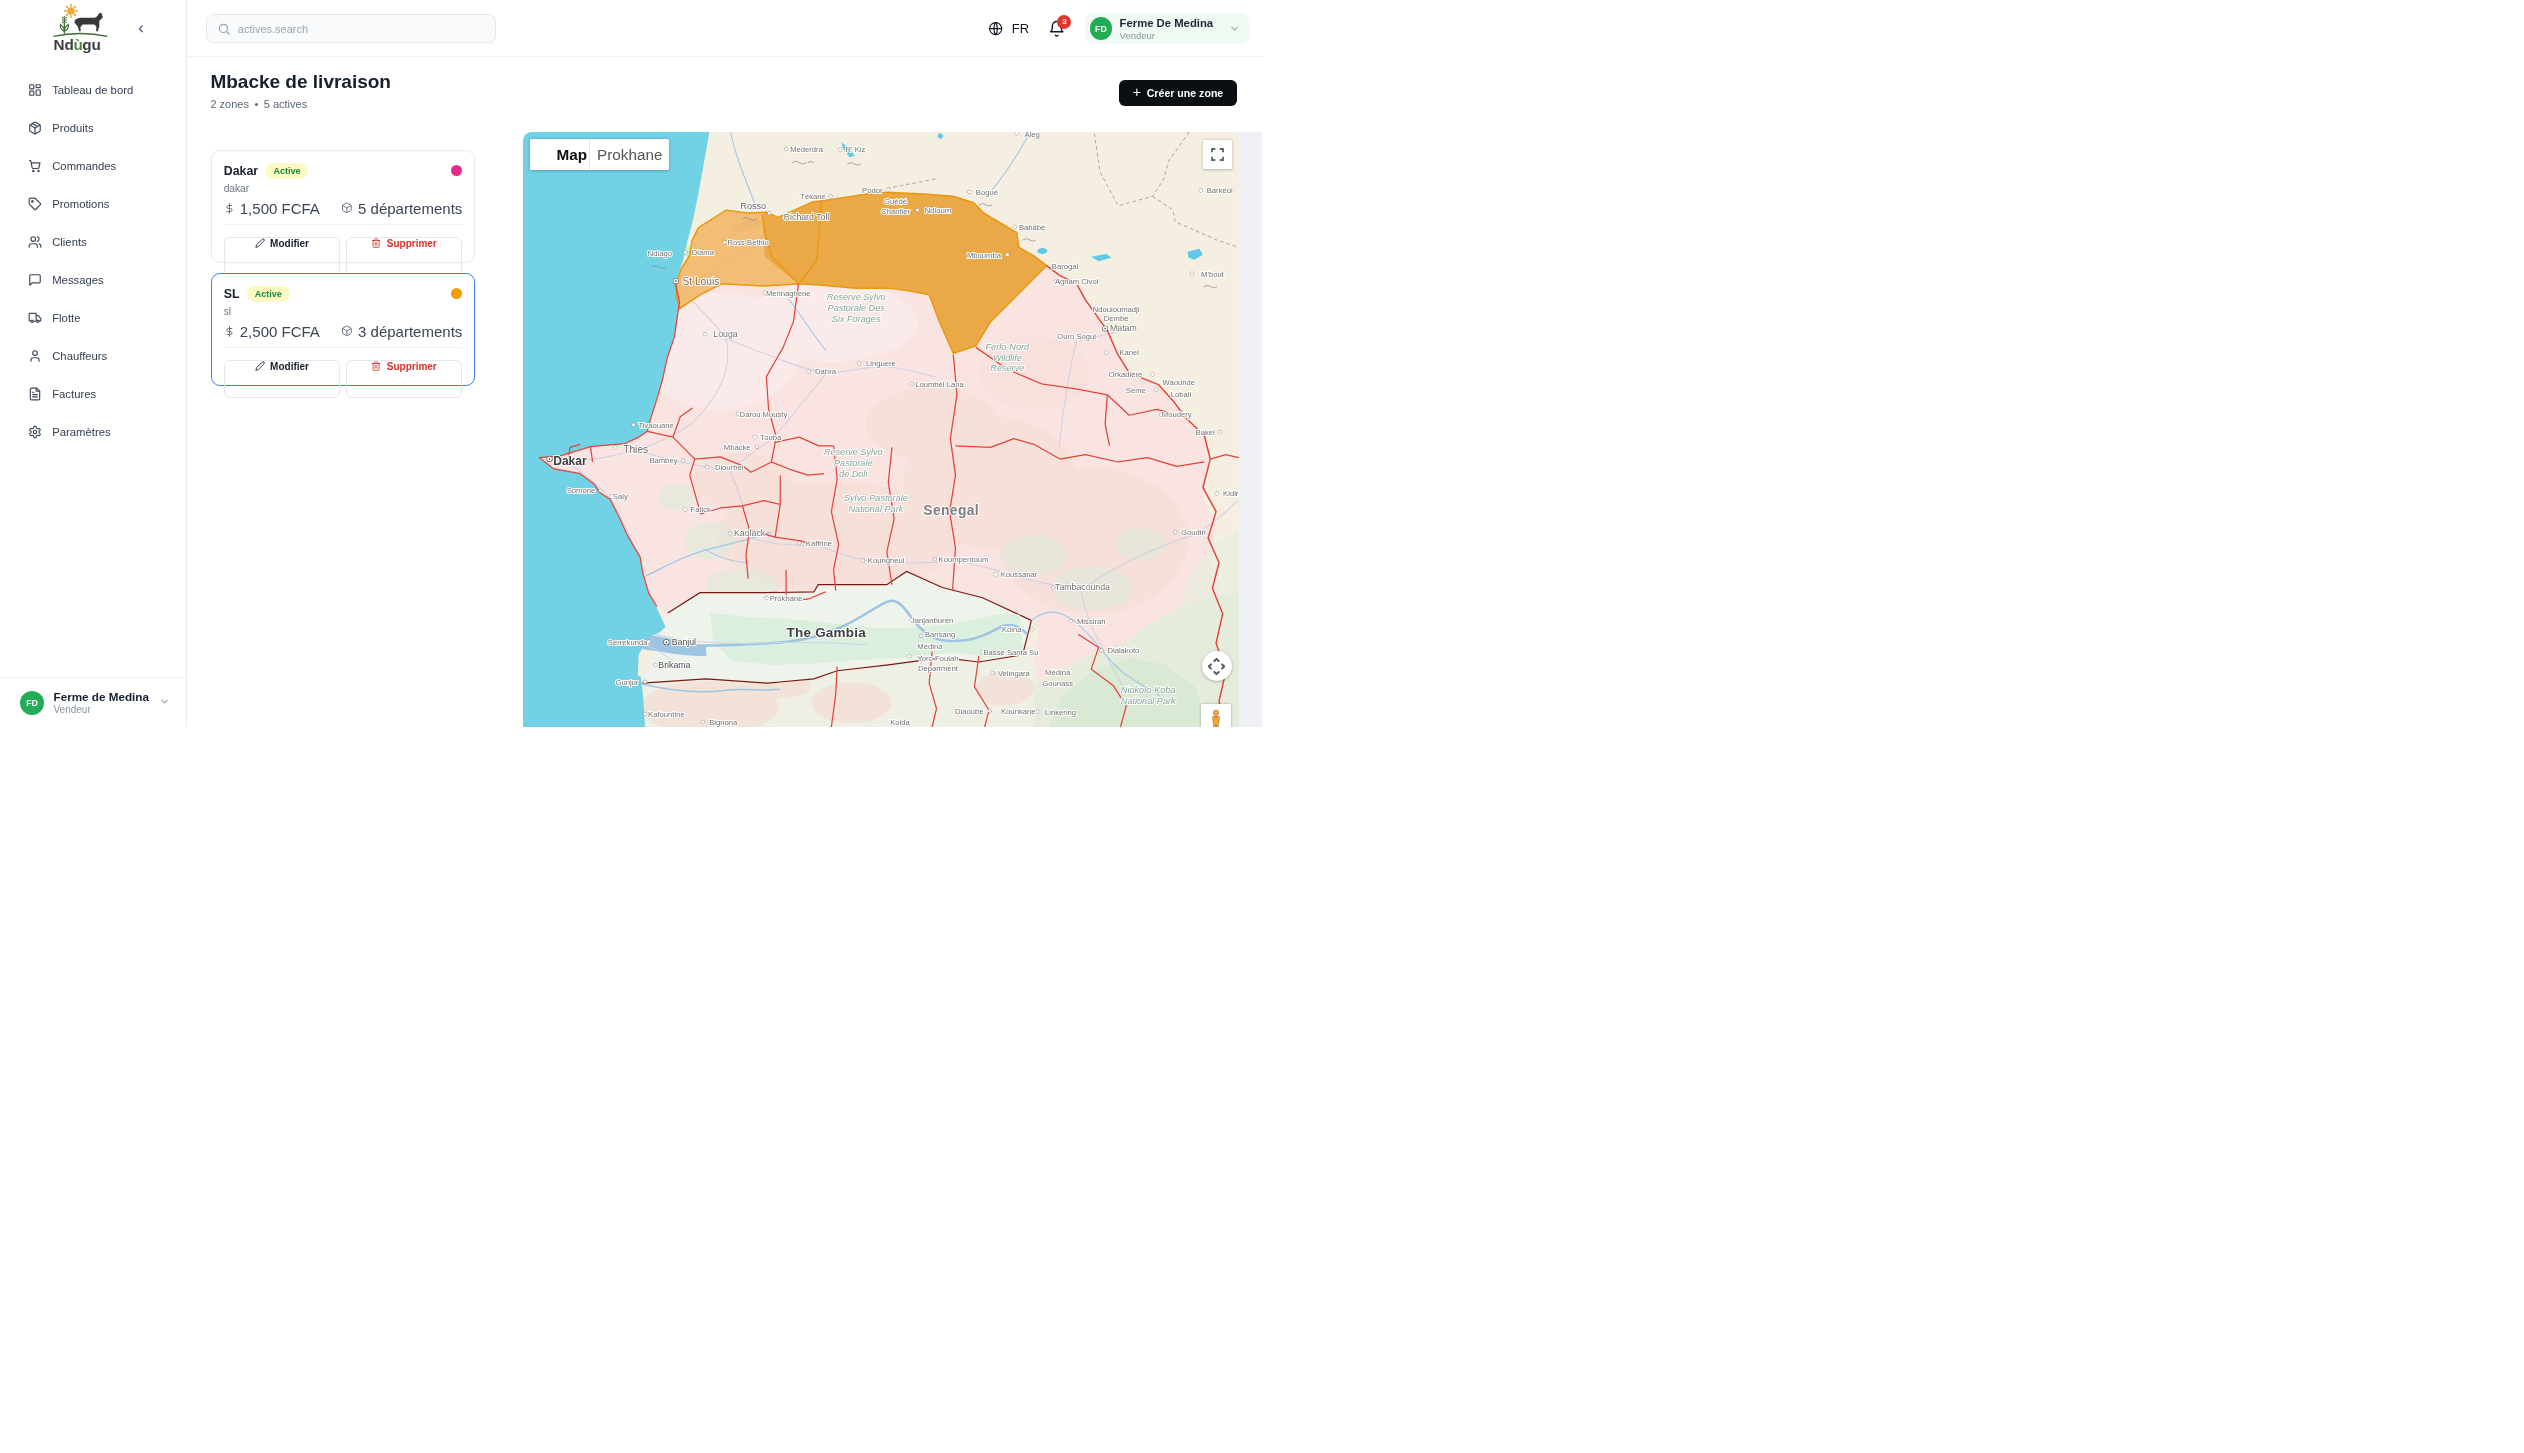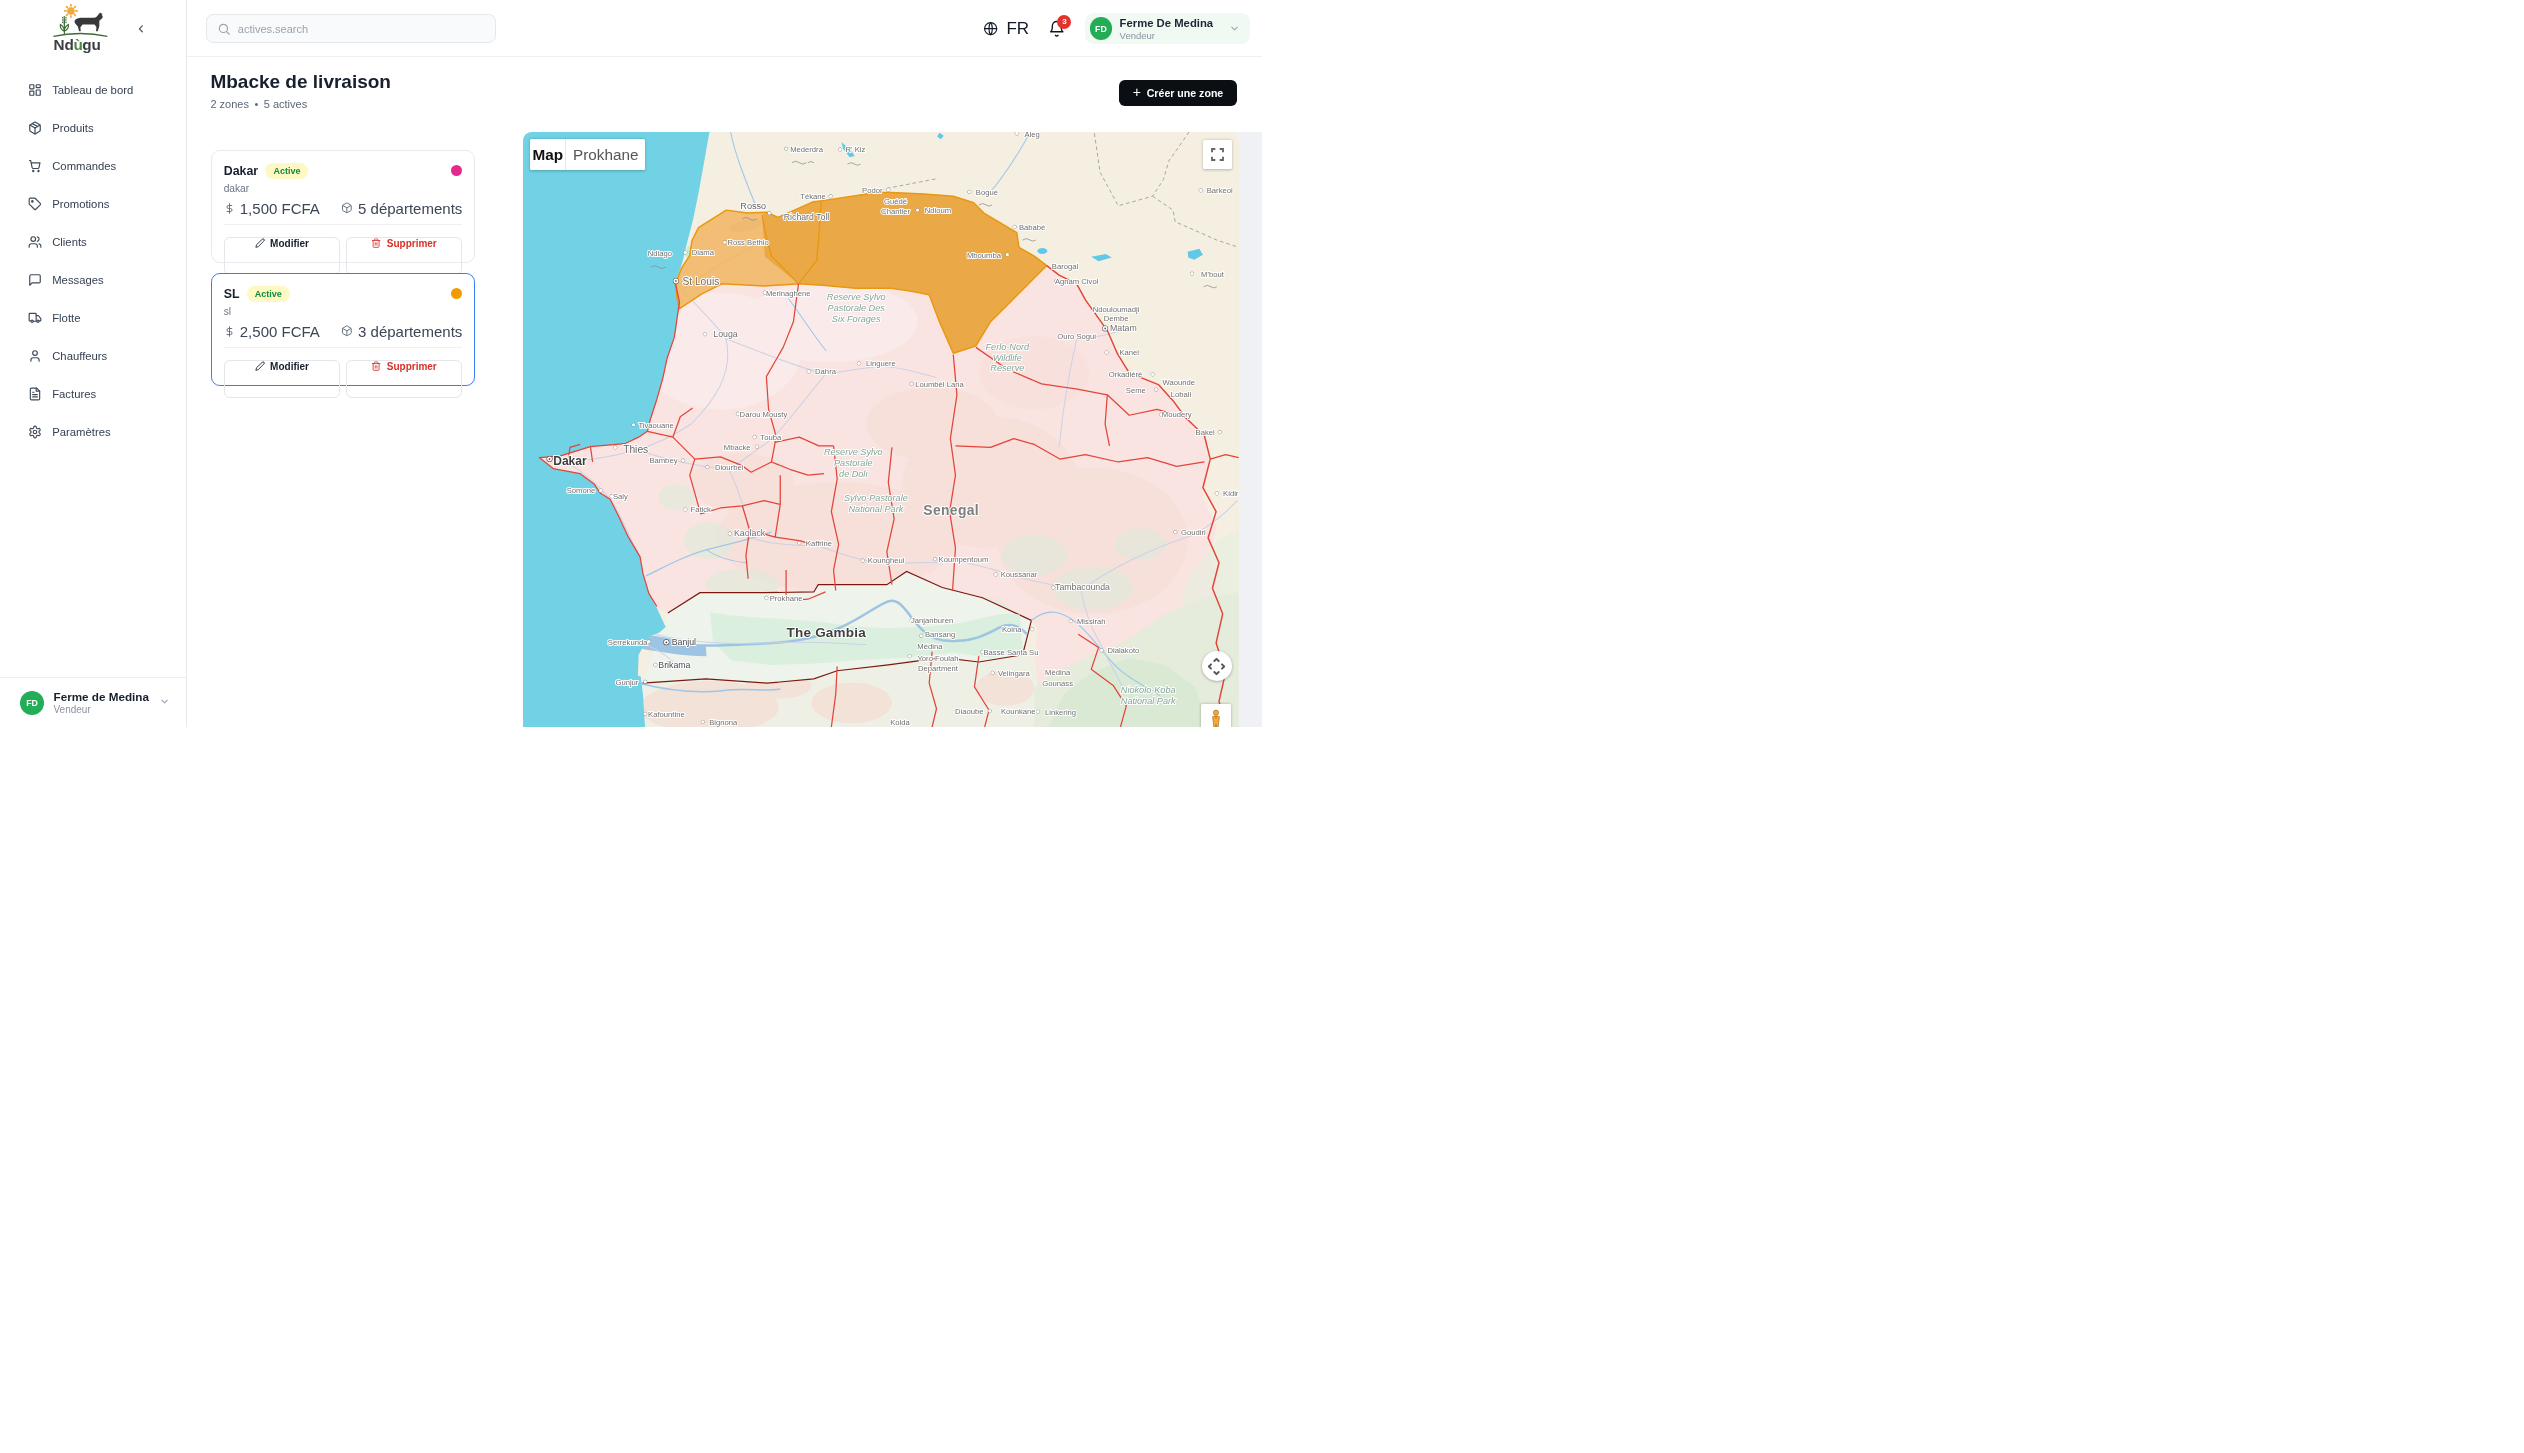--- a/index.html
+++ b/index.html
@@ -24,21 +24,21 @@
   .side-user .nm .n2 { font-size:10px; color:#8a93a1; margin-top:0.7px; }
   .side-user .chev { margin-left:auto; color:#94a3b8; }
 
   .topbar { position:absolute; left:187px; top:0; width:1075px; height:57px;
     background:#fff; border-bottom:0.7px solid #eef0f2; z-index:4; }
   .search { position:absolute; left:19px; top:14px; width:290px; height:29px;
     background:#f9fafb; border:0.7px solid #e5e7eb; border-radius:7.3px;
     display:flex; align-items:center; padding-left:9.5px; }
   .search .ph { color:#9aa3af; font-size:11px; margin-left:7.3px; }
   .tb-right { position:absolute; right:11.7px; top:0; height:57px; display:flex; align-items:center; gap:19px; }
-  .lang { display:flex; align-items:center; gap:8px; color:#111827; font-size:17px; font-weight:500; }
+  .lang { display:flex; align-items:center; gap:8px; color:#111827; font-size:13px; font-weight:500; }
   .bell { position:relative; width:17.5px; height:17.5px; }
   .badge { position:absolute; right:-5.8px; top:-5.1px; min-width:14px; height:14px; border-radius:7.3px;
     background:#e2342c; color:#fff; font-size:8px; font-weight:700;
     display:flex; align-items:center; justify-content:center; }
   .userchip { display:flex; align-items:center; background:#f0faf3; border-radius:8.8px;
     padding:4.4px 10.2px 4.4px 5.1px; height:31px; }
   .userchip .av { width:22.6px; height:22.6px; border-radius:50%; background:#21ac55; color:#fff;
     display:flex; align-items:center; justify-content:center; font-size:8.8px; font-weight:700; }
   .userchip .nm { margin-left:7.3px; margin-right:16px; }
   .userchip .n1 { font-size:11.3px; font-weight:700; color:#1b2637; line-height:13px;}
@@ -71,21 +71,21 @@
   .obtn.red { color:#d6322a; }
 
   .mapbg { position:absolute; left:1040px; top:75px; width:35px; height:595px; background:#eff1f4; }
   .map { position:absolute; left:336px; top:75px; width:716px; height:595px;
     border-radius:8.8px 8.8px 0 0; overflow:hidden; background:#f5efe1; }
   .map svg.base { position:absolute; left:0; top:0; }
   .mapctl { position:absolute; left:7.3px; top:7.3px; height:31px; background:#fff; border-radius:1.5px;
     box-shadow:0 0.7px 2.9px rgba(0,0,0,.25); display:flex; z-index:3;
     font-family:"Liberation Sans", sans-serif; }
   .mapctl .m1 { width:36px; display:flex; align-items:center; justify-content:center;
-    font-size:15.3px; font-weight:700; color:#111; border-right:0.7px solid #e6e6e6;}
+    font-size:15.3px; font-weight:700; color:#111; border-right:0.7px solid #e6e6e6;margin-left:24px;}
   .mapctl .m2 { width:79px; display:flex; align-items:center; justify-content:center;
     font-size:15.3px; color:#565656; }
   .fsbtn { position:absolute; right:7.3px; top:8px; width:29px; height:29px; background:#fff;
     border-radius:1.5px; box-shadow:0 0.7px 2.9px rgba(0,0,0,.25); z-index:3;
     display:flex; align-items:center; justify-content:center; }
   .panbtn { position:absolute; right:7.3px; top:519px; width:30px; height:30px; border-radius:50%;
     background:#fff; box-shadow:0 0.7px 2.9px rgba(0,0,0,.3); z-index:3;
     display:flex; align-items:center; justify-content:center; }
   .pegman { position:absolute; right:8px; top:572px; width:30px; height:31px; background:#fff;
     border-radius:1.5px; box-shadow:0 0.7px 2.9px rgba(0,0,0,.3); z-index:3;

